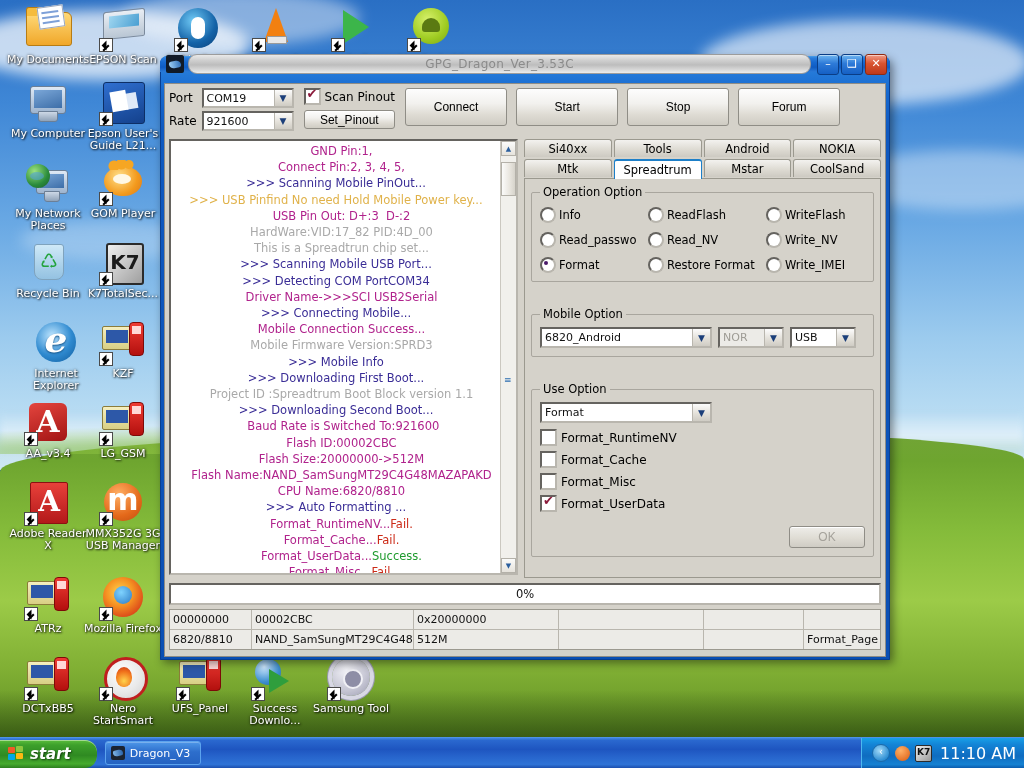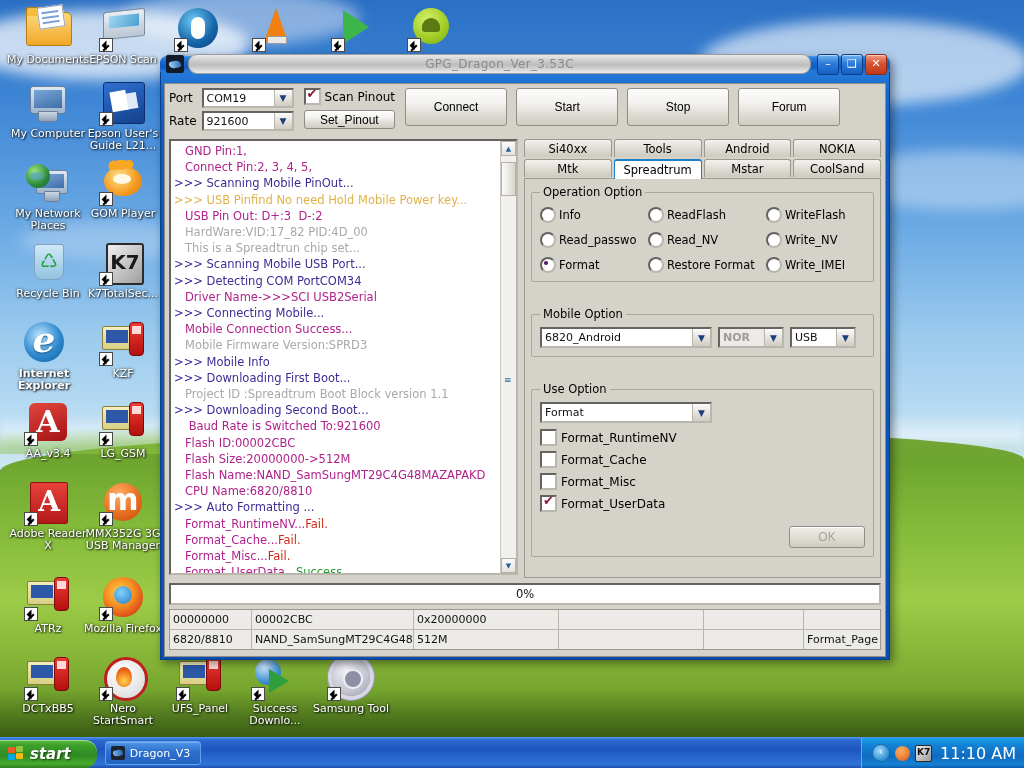--- a/index.html
+++ b/index.html
@@ -189,38 +189,38 @@
   .toolbar{display:flex;align-items:flex-start;height:48px;}
   .port-grid{display:grid;grid-template-columns:auto auto;gap:3px 5px;align-items:center;}
   .fld-label{font-size:12px;color:#000;}
   .combo{position:relative;background:#fff;border:2px inset #b9b6ae;height:20px;
      display:flex;align-items:center;box-sizing:border-box;cursor:pointer;}
   .combo .cval{flex:1;padding:0 3px;font-size:11px;color:#111;white-space:nowrap;overflow:hidden;}
   .combo .carrow{width:17px;height:100%;border-left:1px solid #b9b6ae;
      background:linear-gradient(180deg,#fcfcfc,#e4e1da 55%,#cfccc4);
      display:flex;align-items:center;justify-content:center;font-size:9px;color:#1c3f7a;}
   .combo.disabled{background:#ecebe7;}
-  .combo.disabled .cval{color:#9e9c95;font-weight:bold;}
+  .combo.disabled .cval{color:#9e9c95;}
   .pinout-col{margin-left:10px;display:flex;flex-direction:column;gap:5px;}
   .chk-row{display:flex;align-items:center;gap:4px;cursor:pointer;}
   .chkbox{width:13px;height:13px;border:2px inset #b9b6ae;background:#fff;position:relative;flex:none;}
   .chkbox.checked:after{content:"✔";position:absolute;left:0;top:-4px;width:100%;text-align:center;
      font-size:13px;color:#8b1a3a;font-weight:bold;}
   .chk-label{font-size:12px;color:#000;}
   .btn{background:linear-gradient(180deg,#fdfdfd 0%,#f2f1ee 40%,#dedbd3 72%,#cfccc3 100%);
      border:1px solid #8f8d86;border-radius:3px;font-size:12px;color:#000;cursor:pointer;
      box-shadow:inset 0 1px 0 #fff;}
   .btn.small{height:19px;padding:0 9px;}
   .big-btns{margin-left:10px;display:flex;gap:9px;align-items:flex-start;}
   .btn.big{width:102px;height:38px;font-size:12px;}
 
   
   .main-split{display:flex;gap:6px;margin-top:3px;}
   .log-panel{width:349px;height:436px;background:#fff;border:2px inset #b9b6ae;box-sizing:border-box;
-     position:relative;overflow:hidden;display:flex;}
+     position:relative;overflow:hidden;display:flex;text-align:center;}
   .log-lines{flex:1;padding:2px 2px 2px 3px;font-size:11.5px;line-height:16.2px;
      font-family:"DejaVu Sans","Liberation Sans",sans-serif;overflow:hidden;}
   .log-lines div{white-space:pre-wrap;word-break:break-word;}
   .log-scroll{width:15px;background:#f1f0ec;border-left:1px solid #cbc8c0;position:relative;}
   .sb-btn{height:15px;background:linear-gradient(180deg,#fbfbfa,#e6e3dc);border:1px solid #b4b1a9;
      box-sizing:border-box;display:flex;align-items:center;justify-content:center;font-size:7px;color:#2b5f9e;cursor:pointer;}
   .sb-btn.bottom{position:absolute;left:0;right:0;bottom:0;}
   .sb-thumb{position:absolute;left:0;right:0;top:21px;height:34px;
      background:linear-gradient(90deg,#fbfbfa,#e8e5de 60%,#d6d3cb);border:1px solid #b4b1a9;box-sizing:border-box;cursor:pointer;}
   .sb-mark{position:absolute;left:3px;top:238px;font-size:9px;color:#2b6cb0;line-height:3px;}
@@ -352,21 +352,21 @@
         </div>
         <div class="label">Recycle Bin</div>
       </div>
       <div class="icon" style="left: 80px; top: 238px;">
         <div class="glyph">
           <span class="ic-k7"></span>
           <span class="shortcut-arrow"></span>
         </div>
         <div class="label">K7TotalSec...</div>
       </div>
-      <div class="icon" style="left: 1px; top: 318px; font-weight: bold;">
+      <div class="icon" style="left: 13px; top: 318px;">
         <div class="glyph">
           <span class="ic-ie"></span>
         </div>
         <div class="label">Internet Explorer</div>
       </div>
       <div class="icon" style="left: 80px; top: 318px;">
         <div class="glyph">
           <span class="ic-phone"></span>
           <span class="ic-phone2"></span>
           <span class="shortcut-arrow"></span>
@@ -524,22 +524,22 @@
             <div style="color: rgb(169, 169, 169);">   Project ID :Spreadtrum Boot Block version 1.1</div>
             <div style="color: rgb(58, 45, 150);">&gt;&gt;&gt; Downloading Second Boot...</div>
             <div style="color: rgb(176, 34, 140);">    Baud Rate is Switched To:921600</div>
             <div style="color: rgb(176, 34, 140);">   Flash ID:00002CBC</div>
             <div style="color: rgb(176, 34, 140);">   Flash Size:20000000-&gt;512M</div>
             <div style="color: rgb(176, 34, 140);">   Flash Name:NAND_SamSungMT29C4G48MAZAPAKD</div>
             <div style="color: rgb(176, 34, 140);">   CPU Name:6820/8810</div>
             <div style="color: rgb(58, 45, 150);">&gt;&gt;&gt; Auto Formatting ...</div>
             <div style="color: rgb(176, 34, 140);"><span>   Format_RuntimeNV...</span><span style="color: rgb(204, 43, 24);">Fail.</span></div>
             <div style="color: rgb(176, 34, 140);"><span>   Format_Cache...</span><span style="color: rgb(204, 43, 24);">Fail.</span></div>
+            <div style="color: rgb(176, 34, 140);"><span>   Format_UserData...</span><span style="color: rgb(31, 155, 46);">Success.</span></div>
             <div style="color: rgb(176, 34, 140);"><span>   Format_Misc...</span><span style="color: rgb(204, 43, 24);">Fail.</span></div>
-            <div style="color: rgb(176, 34, 140);"><span>   Format_UserData...</span><span style="color: rgb(31, 155, 46);">Success.</span></div>
           </div>
         <div class="log-scroll">
           <div class="sb-btn">▲</div>
           <div class="sb-thumb"></div>
           <div class="sb-mark">≡</div>
           <div class="sb-btn bottom">▼</div>
         </div>
       </div>
 
       <div class="right-panel">

